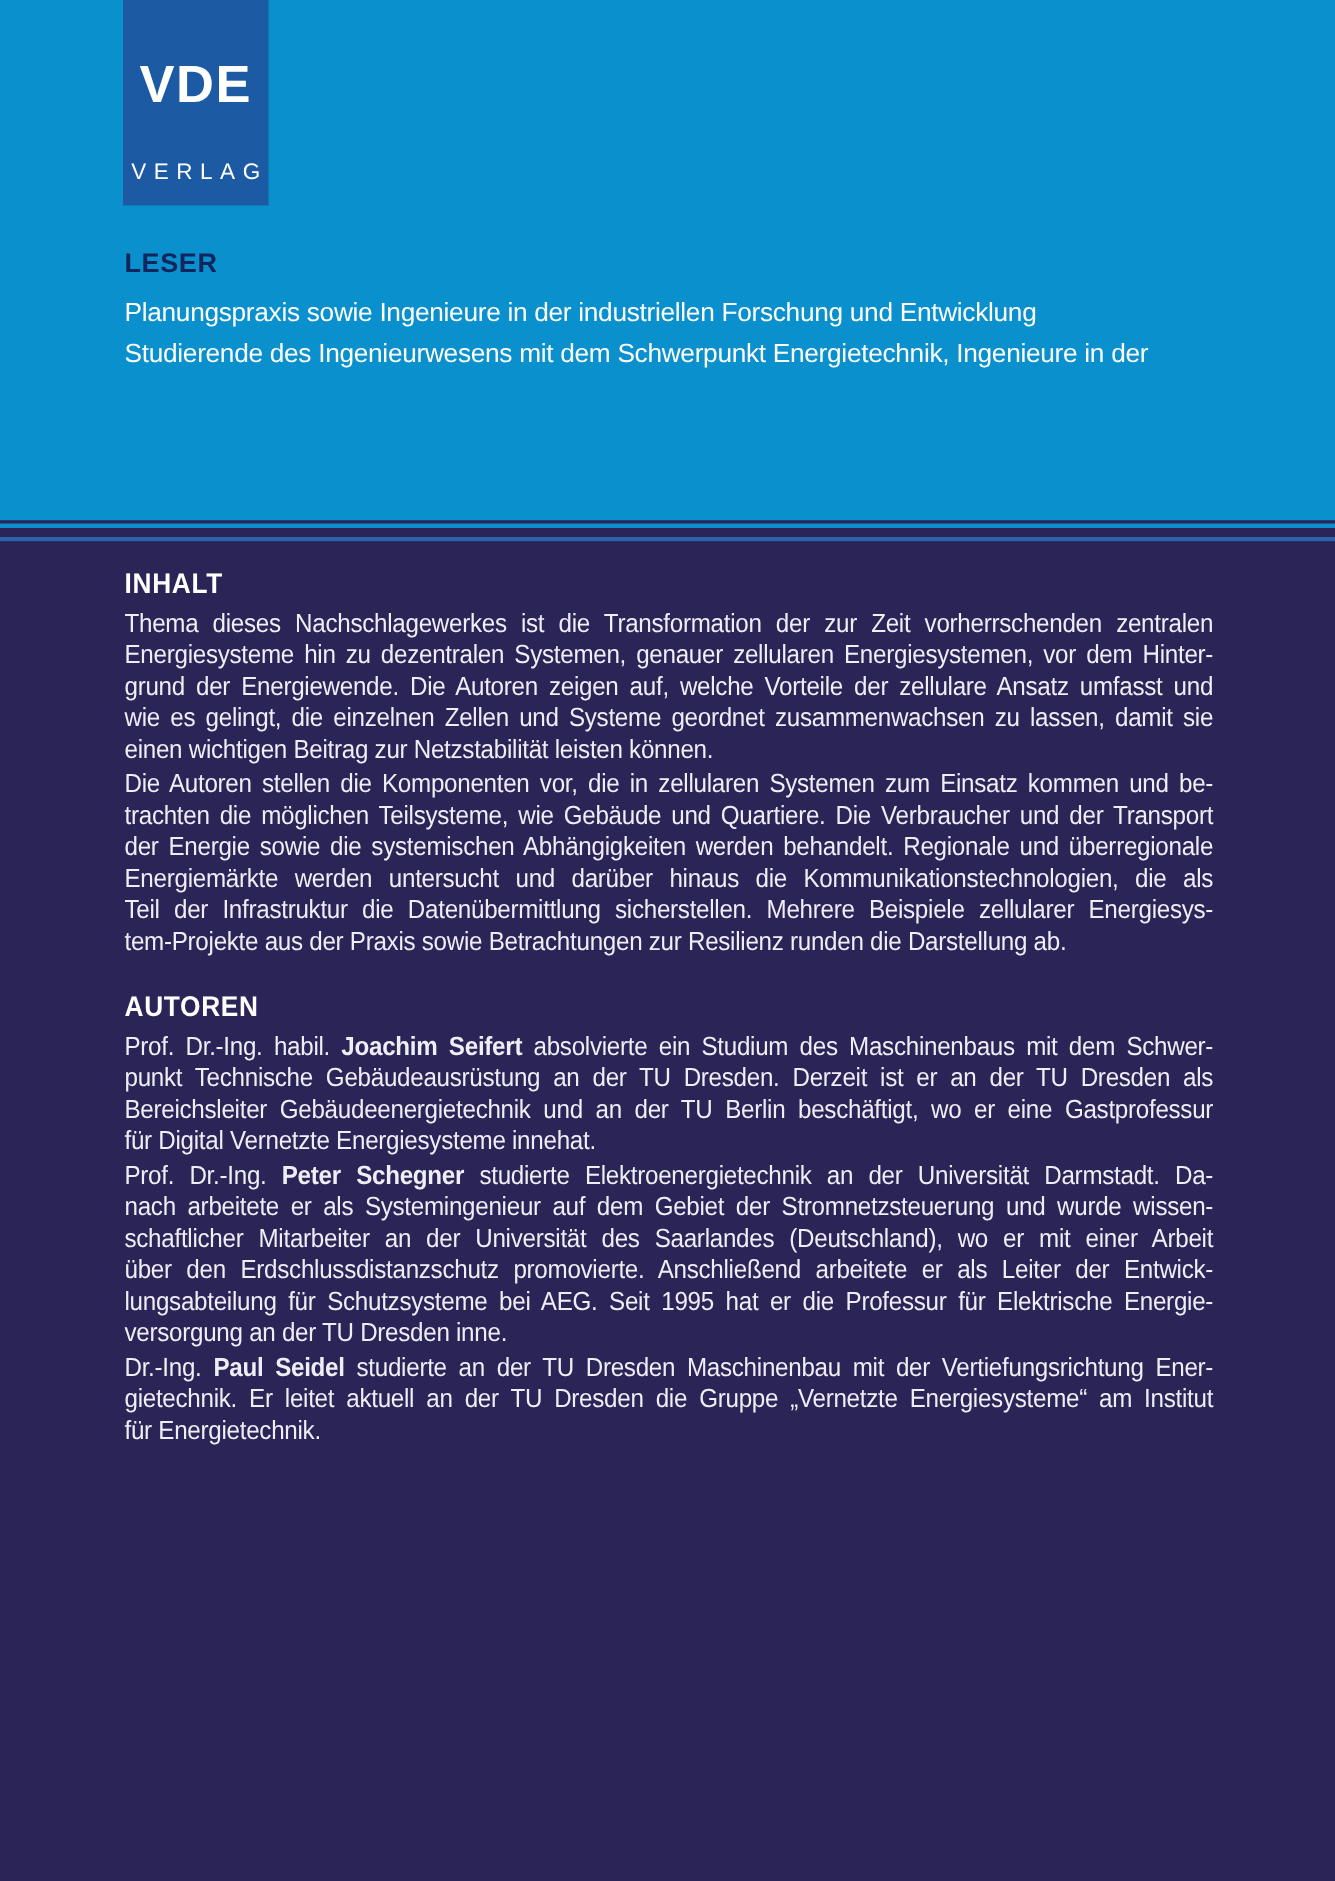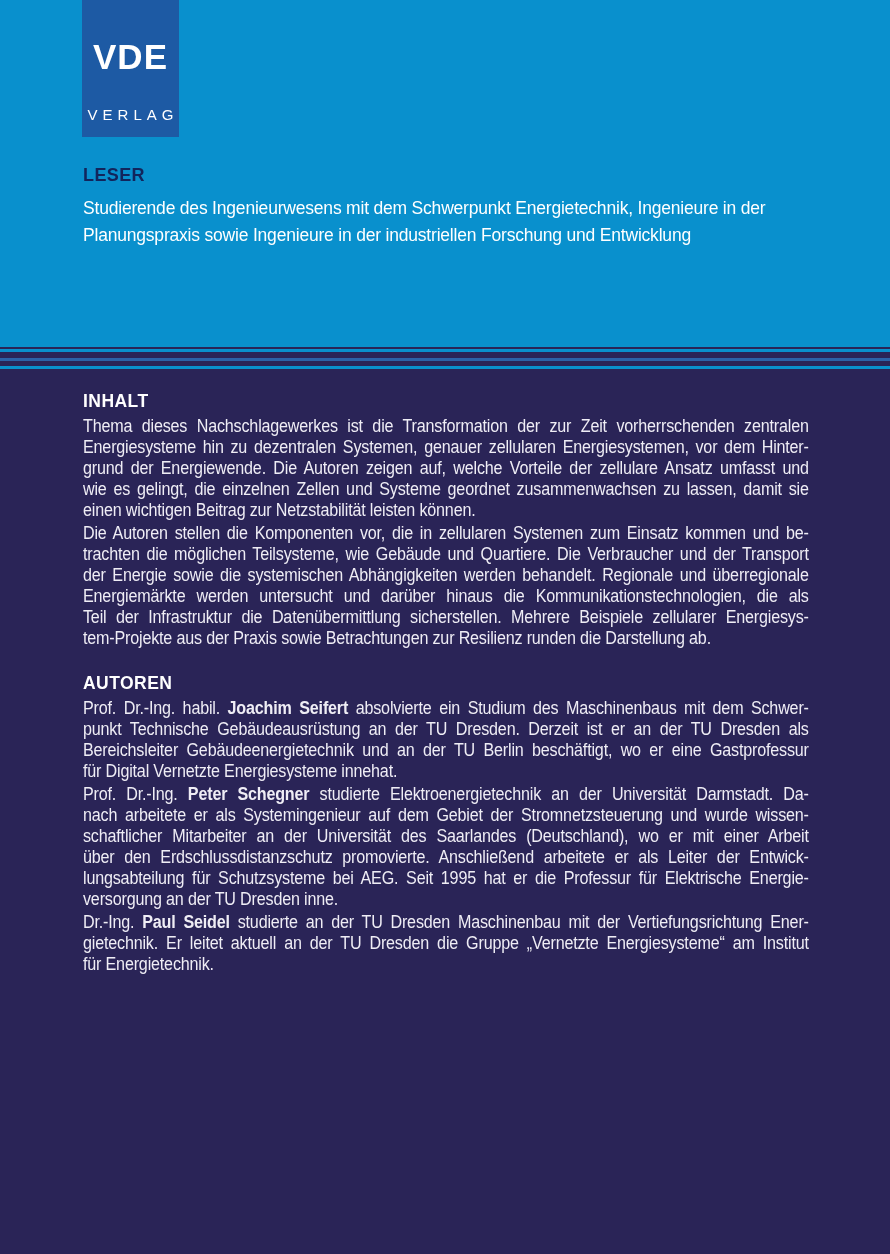--- a/index.html
+++ b/index.html
@@ -30,21 +30,21 @@
     margin:0 0 10px 0; font-size:18px; line-height:19px; font-weight:bold;
     color:#12255c; letter-spacing:0.4px;
   }
   .reader .rlines{ color:#ffffff; font-size:17.5px; line-height:27px; letter-spacing:-0.2px; }
   .reader .jline{ text-align:left; }
   
   .stripes{ position:absolute; left:0; top:347px; width:890px; }
   .stripes div{ width:100%; }
   
   .navy{
-    position:absolute; left:0; top:373px; width:890px; height:873px;
+    position:absolute; left:0; top:362px; width:890px; height:873px;
     background:#2a2457; color:#efedf5;
   }
   .textwrap{
     position:absolute; left:83px; top:0; width:788px;
     transform:scaleX(0.921); transform-origin:0 0;
     padding-top:18px;
   }
   .textwrap h2{
     margin:0 0 6px 0; font-size:19px; line-height:19px; font-weight:bold;
     color:#ffffff; letter-spacing:0.5px;
@@ -61,22 +61,22 @@
 <div class="page">
 
   <header class="top">
     <div class="logo">
       <div class="logo-vde">VDE</div>
       <div class="logo-verlag">VERLAG</div>
     </div>
     <section class="reader">
       <h2>LESER</h2>
       <div class="rlines">
+          <div class="jline pl">Planungspraxis sowie Ingenieure in der industriellen Forschung und Entwicklung</div>
           <div class="jline">Studierende des Ingenieurwesens mit dem Schwerpunkt Energietechnik, Ingenieure in der</div>
-          <div class="jline pl">Planungspraxis sowie Ingenieure in der industriellen Forschung und Entwicklung</div>
         </div>
     </section>
   </header>
 
   <div class="stripes" id="stripes">
       <div style="height: 2px; background: rgb(42, 36, 87);"></div>
       <div style="height: 3px; background: rgb(9, 144, 205);"></div>
       <div style="height: 6px; background: rgb(42, 36, 87);"></div>
       <div style="height: 3px; background: rgb(43, 98, 168);"></div>
       <div style="height: 5px; background: rgb(42, 36, 87);"></div>

